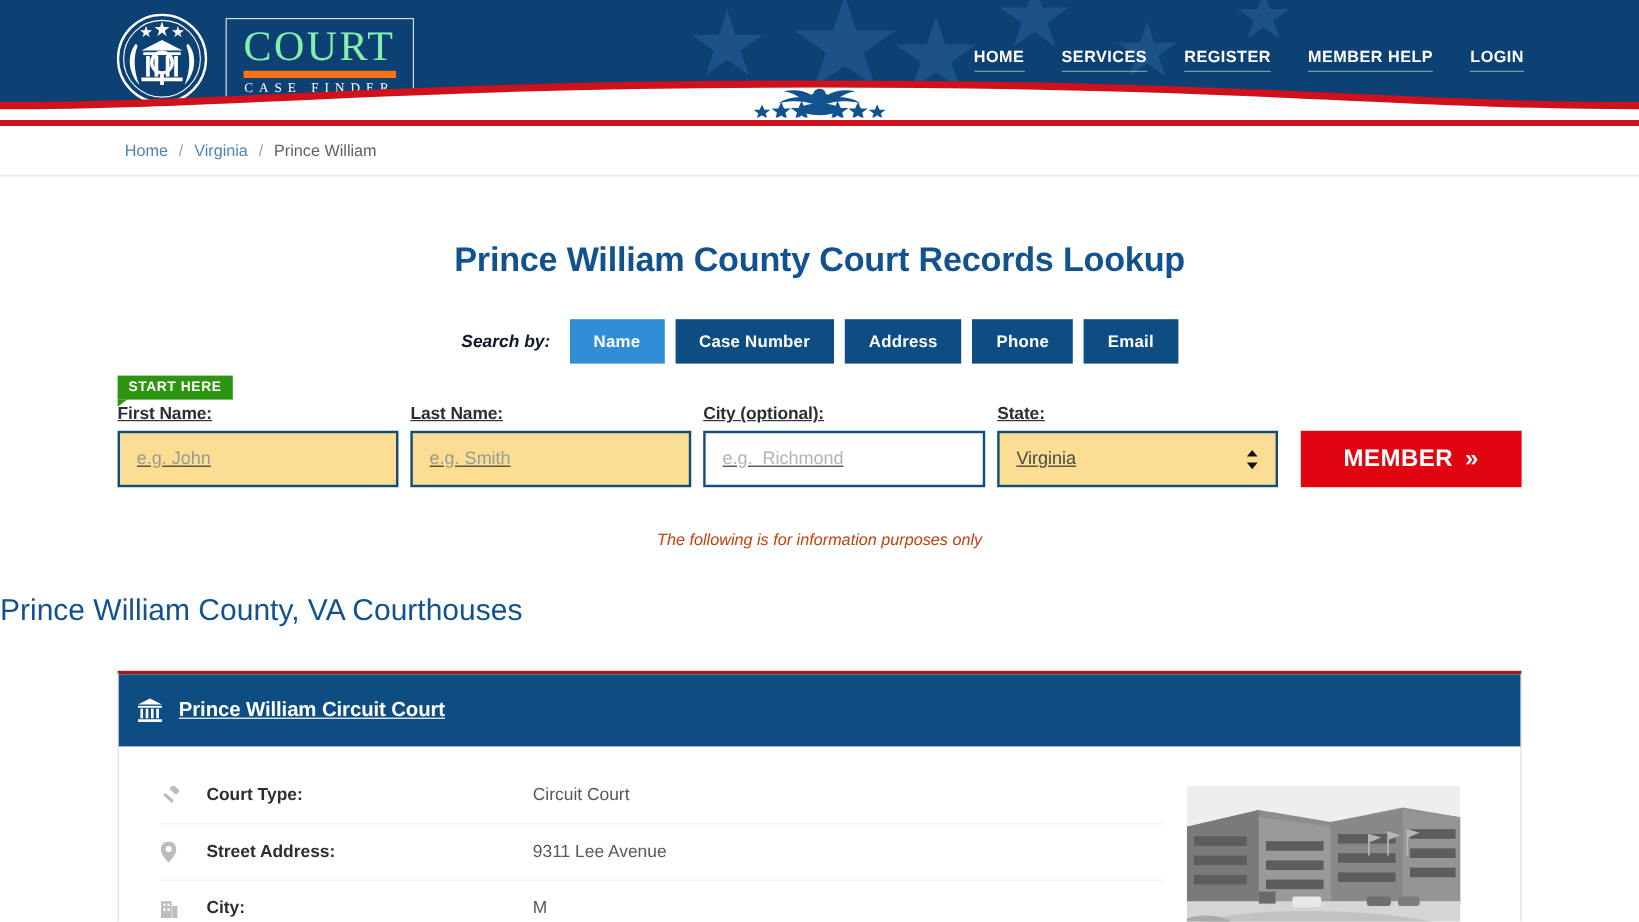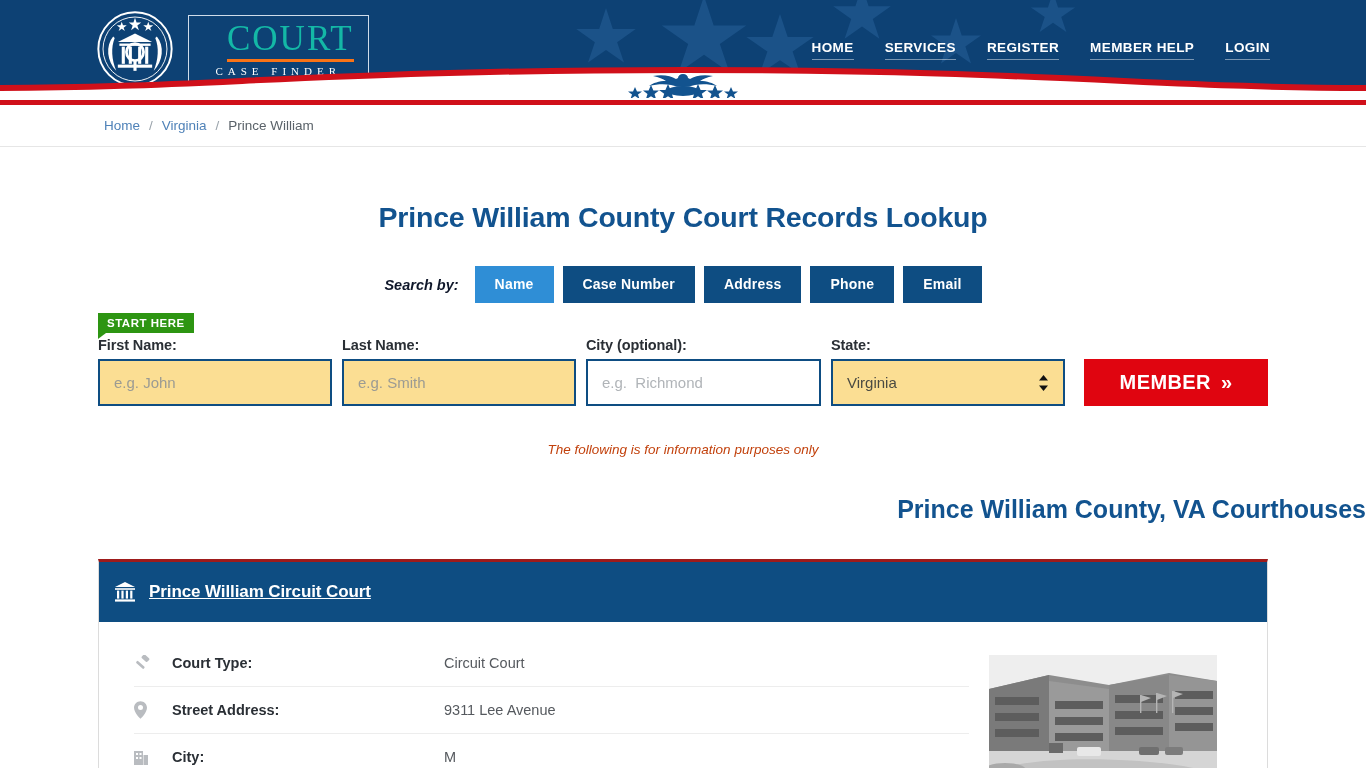--- a/index.html
+++ b/index.html
@@ -26,23 +26,23 @@
     position:relative; z-index:5; width:1366px; height:100px;
   }
 
   .logo { position:absolute; left:96px; top:8px; width:255px; height:84px; }
   .logo-seal { position:absolute; left:0; top:2px; width:78px; height:78px; }
   .logo-text {
     position:absolute; left:92px; top:7px;
     border:1px solid #cfdcea; padding:6px 14px 4px 14px;
   }
   .logo-court {
-    font-family:"Liberation Serif", serif; color:#14b8a6;
+    font-family:"Liberation Serif", serif; color:#86efac;
     font-size:35px; letter-spacing:2px; line-height:34px; font-weight:400;
-    border-bottom:3px solid #f97316; padding-bottom:3px;margin-left:24px;
+    border-bottom:6px solid #f97316; padding-bottom:3px;
   }
   .logo-sub {
     font-family:"Liberation Serif", serif; color:#fff;
     font-size:11px; letter-spacing:5px; text-align:center;
     padding-top:3px; line-height:12px;
   }
 
   .cservice { position:absolute; left:386px; top:32px; display:flex; align-items:center; gap:11px; }
   .cs-text { line-height:1.05; }
   .cs-label {
@@ -105,21 +105,21 @@
   .starthere {
     position:absolute; left:0; top:0; z-index:3;
     background:#2d9512; color:#fff; font-size:11.5px; font-weight:bold;
     letter-spacing:.5px; padding:4px 9px 4px 9px;
   }
   .starthere::after {
     content:""; position:absolute; left:0; top:100%;
     border-left:8px solid #2d9512; border-bottom:6px solid transparent;
   }
   .fields { display:flex; align-items:flex-end; gap:10px; padding-top:24px; }
-  .fld { display:flex; flex-direction:column; }
+  .fld { display:flex; flex-direction:column;text-decoration:underline; }
   .fld label {
     font-size:14.5px; font-weight:bold; color:#2a2f35;
     margin-bottom:6px; letter-spacing:-.1px;
   }
   .fld input, .fld .sel {
     height:47px; border:2px solid #0e4d82; font-size:15px;
     padding:0 14px; font-family:"Liberation Sans", sans-serif;
     outline:none;
   }
   .fld input.filled, .sel { background:#fbde93; }
@@ -142,21 +142,21 @@
     justify-content:center; gap:10px; margin-left:9px;
     font-family:"Liberation Sans", sans-serif;
   }
 
   .infonote {
     text-align:center; color:#c2410c; font-size:13.5px;
     font-style:italic; margin-top:36px;
   }
 
   h2.subtitle {
-    text-align:right; color:#12538f; font-size:25px; font-weight:bold;
+    text-align:left; color:#12538f; font-size:25px; font-weight:normal;
     margin:38px 0 0 0;
   }
 
   
   .card {
     width:1170px; margin:35px auto 0 auto;
     border:1px solid #dcdcdc; border-top:3px solid #9e1b1b;
     background:#fff;
   }
   .card-head {

